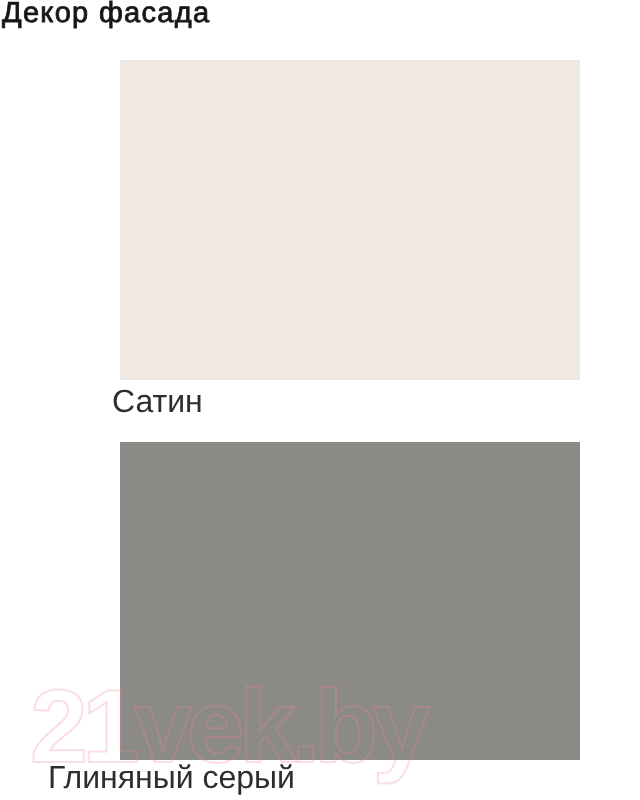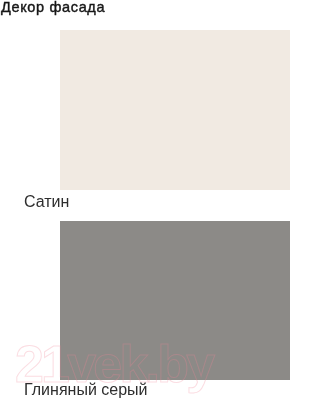--- a/index.html
+++ b/index.html
@@ -10,21 +10,21 @@
   .title{position:absolute;left:1px;top:-1px;white-space:nowrap;
          font-size:14.5px;line-height:16px;color:#171717;
          letter-spacing:0.65px;text-align:center;-webkit-text-stroke:0.42px #171717;}
 
   .swatch{position:absolute;left:60px;width:230px;}
   .sw-satin{top:30px;height:160px;}
   .sw-clay{top:221px;height:159px;}
 
   .label{position:absolute;left:24px;white-space:nowrap;
          font-size:16px;line-height:16px;color:#2e2e2e;letter-spacing:0px;}
-  .lb-satin{top:194px;}
+  .lb-satin{top:194px;margin-left:32px;}
   .lb-clay{top:382px;}
 
   .watermark{position:absolute;left:15px;top:331px;white-space:nowrap;
              font-size:52px;font-weight:bold;letter-spacing:-2.8px;
              line-height:66px;color:transparent;
              -webkit-text-stroke:1px rgba(241,133,151,0.28);}
 </style>
 </head>
 <body>
 

